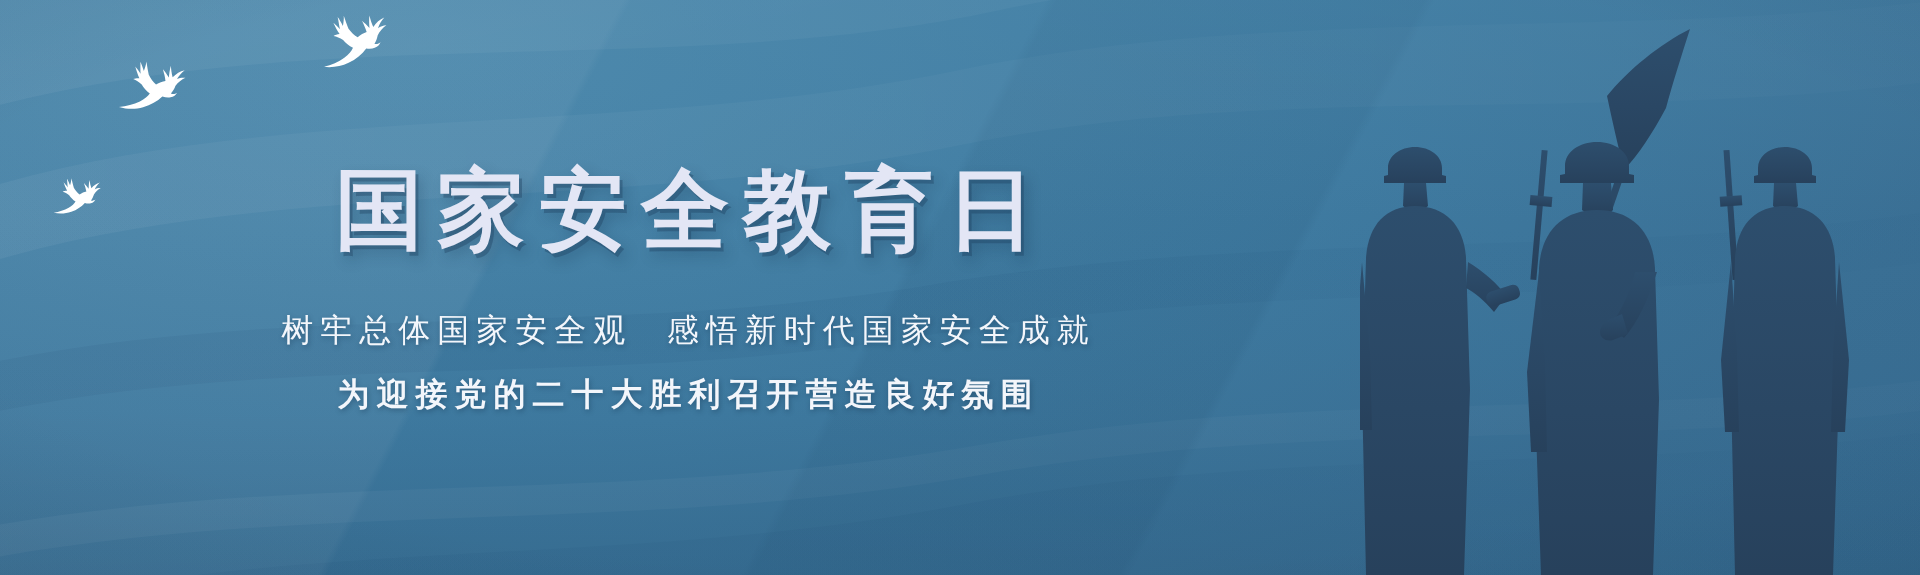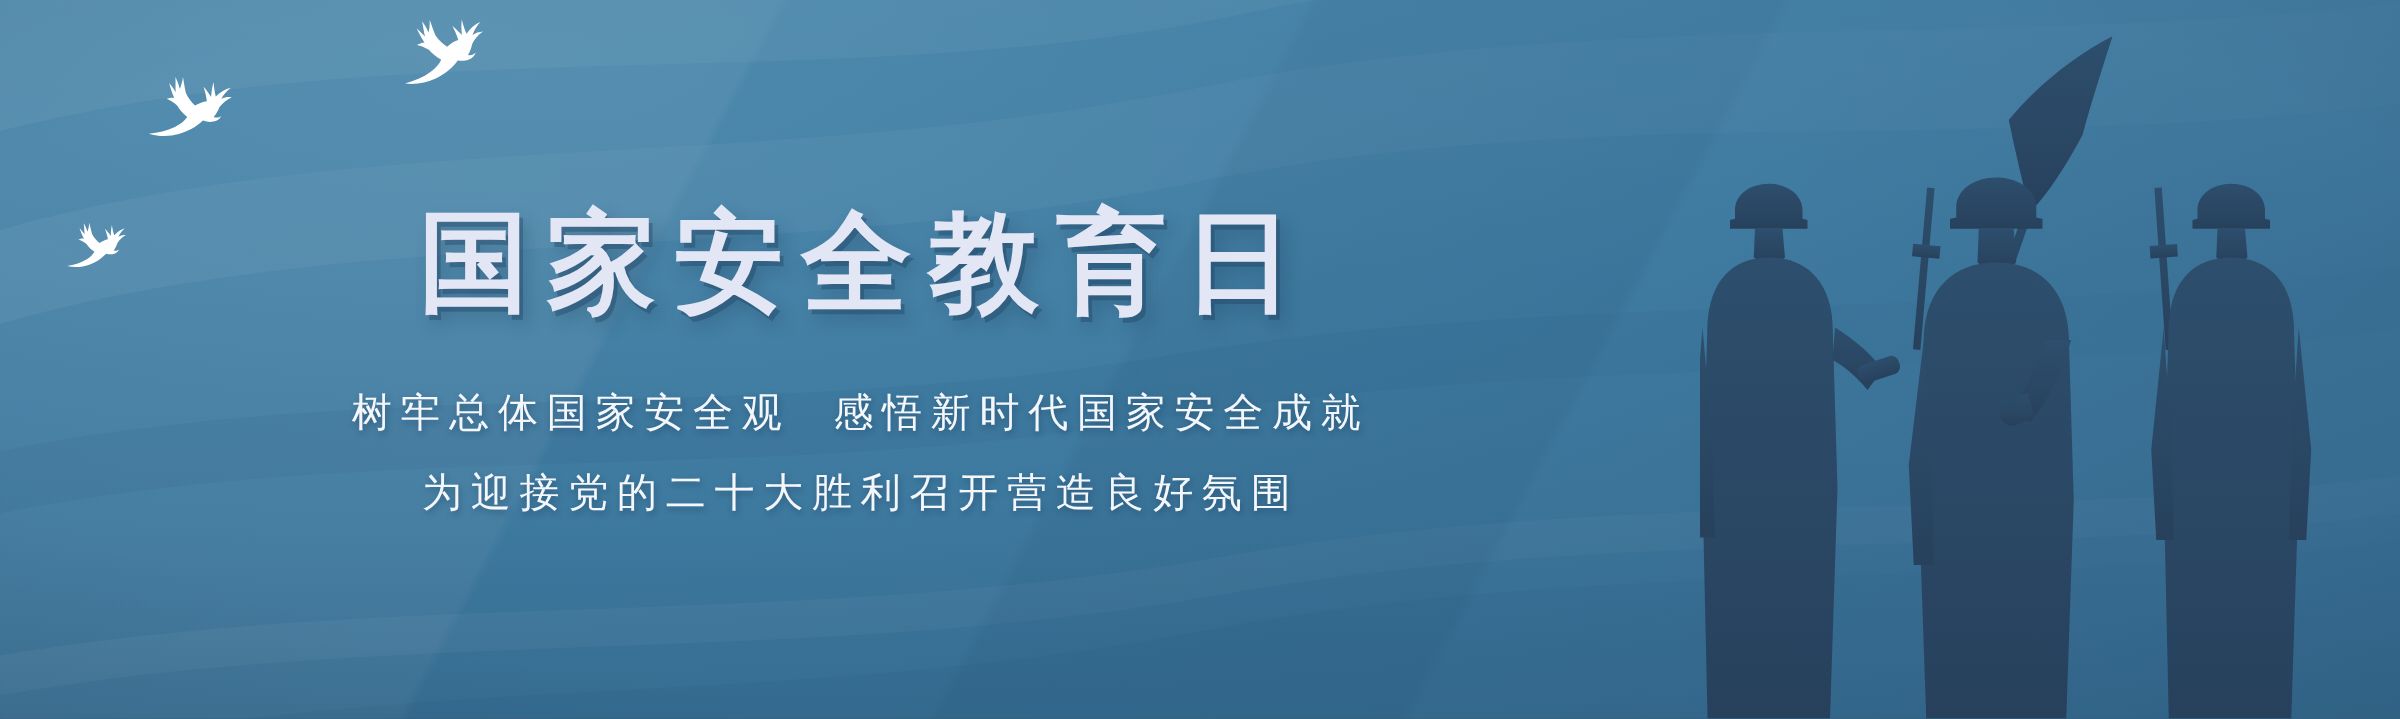--- a/index.html
+++ b/index.html
@@ -125,21 +125,21 @@
     font-size: 32px;
     line-height: 1.62;
     color: #f3f6fb;
     letter-spacing: 7px;
     text-indent: 7px;
     margin: 0;
     white-space: pre;
     text-shadow: 1px 2px 5px rgba(20,50,78,0.40);
     text-align: right;
   }
-  #subtitle-line-2 { margin-top: 12px; }
+  #subtitle-line-2 { margin-top: 12px; font-weight: bold; }
 </style>
 </head>
 <body>
 
 <div id="banner">
 
   <div class="bg-base"></div>
 
   <div class="bg-waves">
     <svg viewBox="0 0 1960 655" preserveAspectRatio="none" xmlns="http://www.w3.org/2000/svg">

